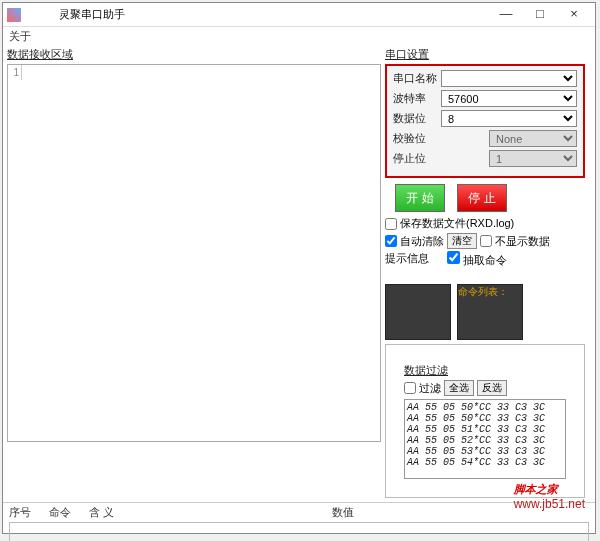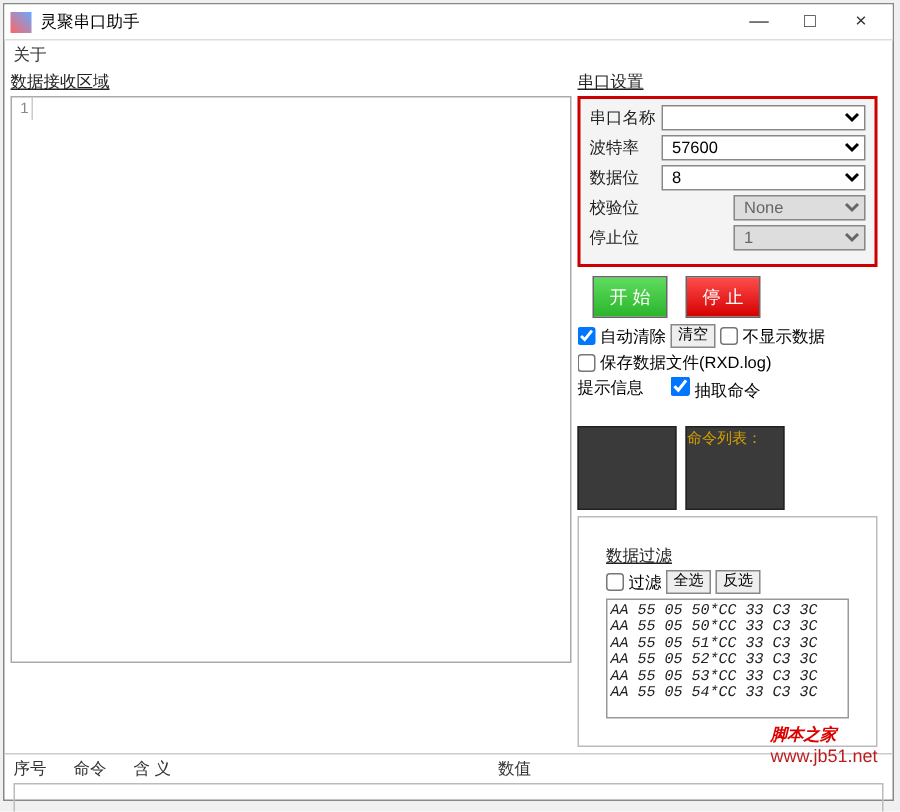--- a/index.html
+++ b/index.html
@@ -1,20 +1,20 @@
 <!DOCTYPE html>
 <html><head>
 <meta charset="utf-8">
 <style>
 * { box-sizing: border-box; margin: 0; padding: 0; font-family: "Microsoft YaHei", SimSun, Arial, sans-serif; font-size: 11px; }
 body { background: #f0f0f0; width: 600px; height: 541px; overflow: hidden; position: relative; }
 .window { background: #fff; border: 1px solid #888; width: 594px; height: 532px; margin: 2px; position: relative; }
 .titlebar { height: 24px; background: #fff; border-bottom: 1px solid #ddd; display: flex; align-items: center; padding: 0 4px; }
 .titlebar .icon { width: 14px; height: 14px; background: linear-gradient(45deg,#f66,#6af); margin-right: 6px; }
-.titlebar .title { flex: 1; }
+.titlebar .title { flex: 1; margin-left: 32px; }
 .winbtns { display: flex; }
 .winbtns div { width: 34px; height: 20px; text-align: center; line-height: 18px; font-size: 13px; color: #333; }
 .menubar { height: 18px; padding: 0 6px; display: flex; gap: 10px; align-items: center; color: #333; }
 .content { display: flex; padding: 2px 4px; gap: 4px; }
 .left-col { width: 374px; }
 .right-col { width: 200px; }
 .group-label { font-size: 11px; color: #222; margin-bottom: 2px; text-decoration: underline; }
 .recv-box { border: 1px solid #aaa; background: #fff; height: 378px; position: relative; }
 .gutter { width: 14px; border-right: 1px solid #ccc; color: #888; font-size: 10px; padding: 2px 2px; text-align: right; }
 .port-settings { border: 2px solid #c00; padding: 4px 6px 6px 6px; background: #f4f4f4; }
@@ -90,29 +90,29 @@
           <select class="disabled"><option>1</option></select>
         </div>
       </div>
 
       <div class="btnrow">
         <div class="bigbtn start">开  始</div>
         <div class="bigbtn stop">停  止</div>
       </div>
 
       <div class="chkline">
+        <input type="checkbox" style="">
+        <span>保存数据文件(RXD.log)</span>
+      </div>
+      <div class="chkline">
         <input type="checkbox" checked="" style="">
         <span>自动清除</span>
         <span class="smallbtn">清空</span>
         <input type="checkbox" style="">
         <span>不显示数据</span>
-      </div>
-      <div class="chkline">
-        <input type="checkbox" style="">
-        <span>保存数据文件(RXD.log)</span>
       </div>
 
       <div class="hint-row">
         <span>提示信息</span>
         <span><input type="checkbox" checked="" style=""> <span>抽取命令</span></span>
       </div>
       <div style="display:flex; gap:6px; margin-top:16px;">
         <div class="darkbox"></div>
         <div class="darkbox">
             <div class="cmdlist">命令列表：</div>

